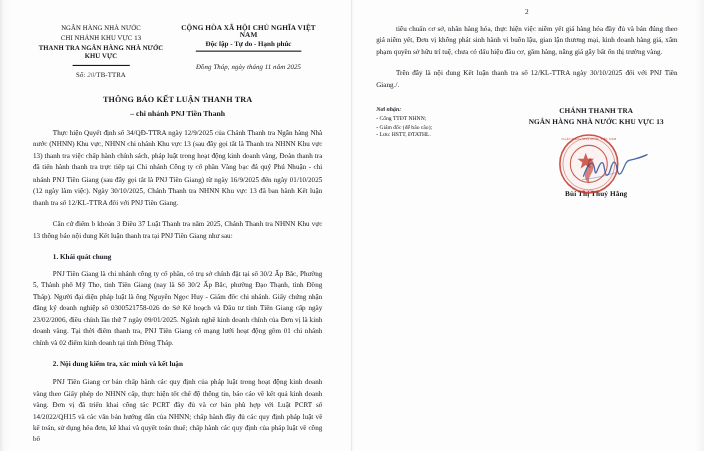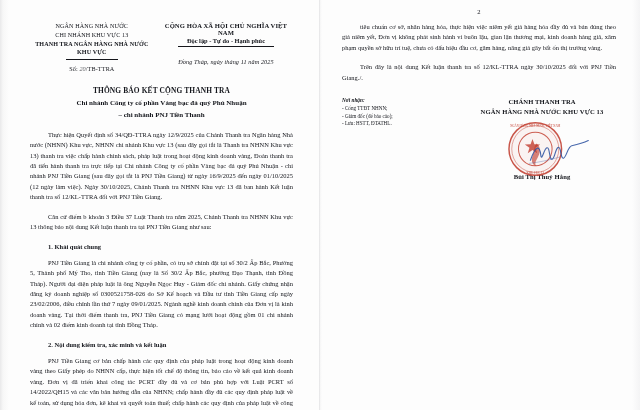--- a/index.html
+++ b/index.html
@@ -222,22 +222,21 @@
 
       <div class="hdr-right">
         <div class="nation">CỘNG HÒA XÃ HỘI CHỦ NGHĨA VIỆT NAM</div>
         <div class="motto">Độc lập - Tự do - Hạnh phúc</div>
         <div class="rule-long"></div>
         <div class="date-line">Đồng Tháp, ngày     tháng 11 năm 2025</div>
       </div>
     </div>
 
     <div class="title-block">
-      <div class="title-main">THÔNG BÁO KẾT CỘNG THANH TRA</div>
-      <div class="title-sub">Chi nhánh Công ty cổ phần Vàng bạc đá quý Phú Nhuận</div>
+      <div class="title-main">THÔNG BÁO KẾT LUẬN THANH TRA</div>
       <div class="title-sub">– chi nhánh PNJ Tiền Thanh</div>
     </div>
 
     <div class="para">Thực hiện Quyết định số 34/QĐ-TTRA ngày 12/9/2025 của Chánh Thanh tra Ngân hàng Nhà nước (NHNN) Khu vực, NHNN chi nhánh Khu vực 13 (sau đây gọi tắt là Thanh tra NHNN Khu vực 13) thanh tra việc chấp hành chính sách, pháp luật trong hoạt động kinh doanh vàng, Đoàn thanh tra đã tiến hành thanh tra trực tiếp tại Chi nhánh Công ty cổ phần Vàng bạc đá quý Phú Nhuận - chi nhánh PNJ Tiền Giang (sau đây gọi tắt là PNJ Tiền Giang) từ ngày 16/9/2025 đến ngày 01/10/2025 (12 ngày làm việc). Ngày 30/10/2025, Chánh Thanh tra NHNN Khu vực 13 đã ban hành Kết luận thanh tra số 12/KL-TTRA đối với PNJ Tiền Giang.</div>
     <div class="para">Căn cứ điểm b khoản 3 Điều 37 Luật Thanh tra năm 2025, Chánh Thanh tra NHNN Khu vực 13 thông báo nội dung Kết luận thanh tra tại PNJ Tiền Giang như sau:</div>
 
     <div class="heading">1. Khái quát chung</div>
     <div class="para tight">PNJ Tiền Giang là chi nhánh công ty cổ phần, có trụ sở chính đặt tại số 30/2 Ấp Bắc, Phường 5, Thành phố Mỹ Tho, tỉnh Tiền Giang (nay là Số 30/2 Ấp Bắc, phường Đạo Thạnh, tỉnh Đồng Tháp). Người đại diện pháp luật là ông Nguyễn Ngọc Huy - Giám đốc chi nhánh. Giấy chứng nhận đăng ký doanh nghiệp số 0300521758-026 do Sở Kế hoạch và Đầu tư tỉnh Tiền Giang cấp ngày 23/02/2006, điều chỉnh lần thứ 7 ngày 09/01/2025. Ngành nghề kinh doanh chính của Đơn vị là kinh doanh vàng. Tại thời điểm thanh tra, PNJ Tiền Giang có mạng lưới hoạt động gồm 01 chi nhánh chính và 02 điểm kinh doanh tại tỉnh Đồng Tháp.</div>
 
     <div class="heading">2. Nội dung kiểm tra, xác minh và kết luận</div>

